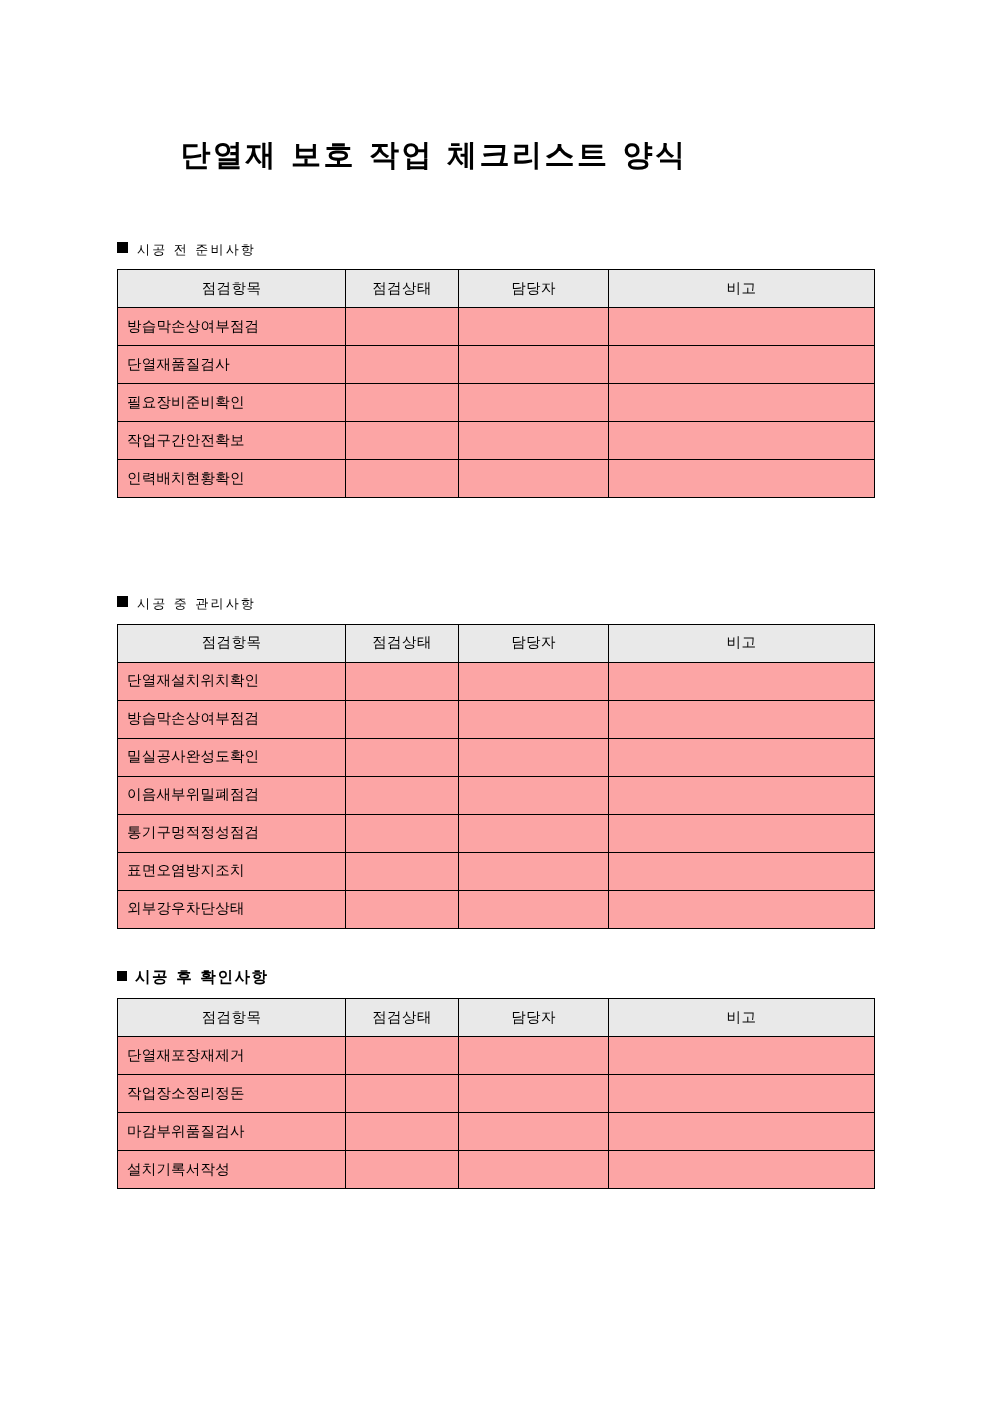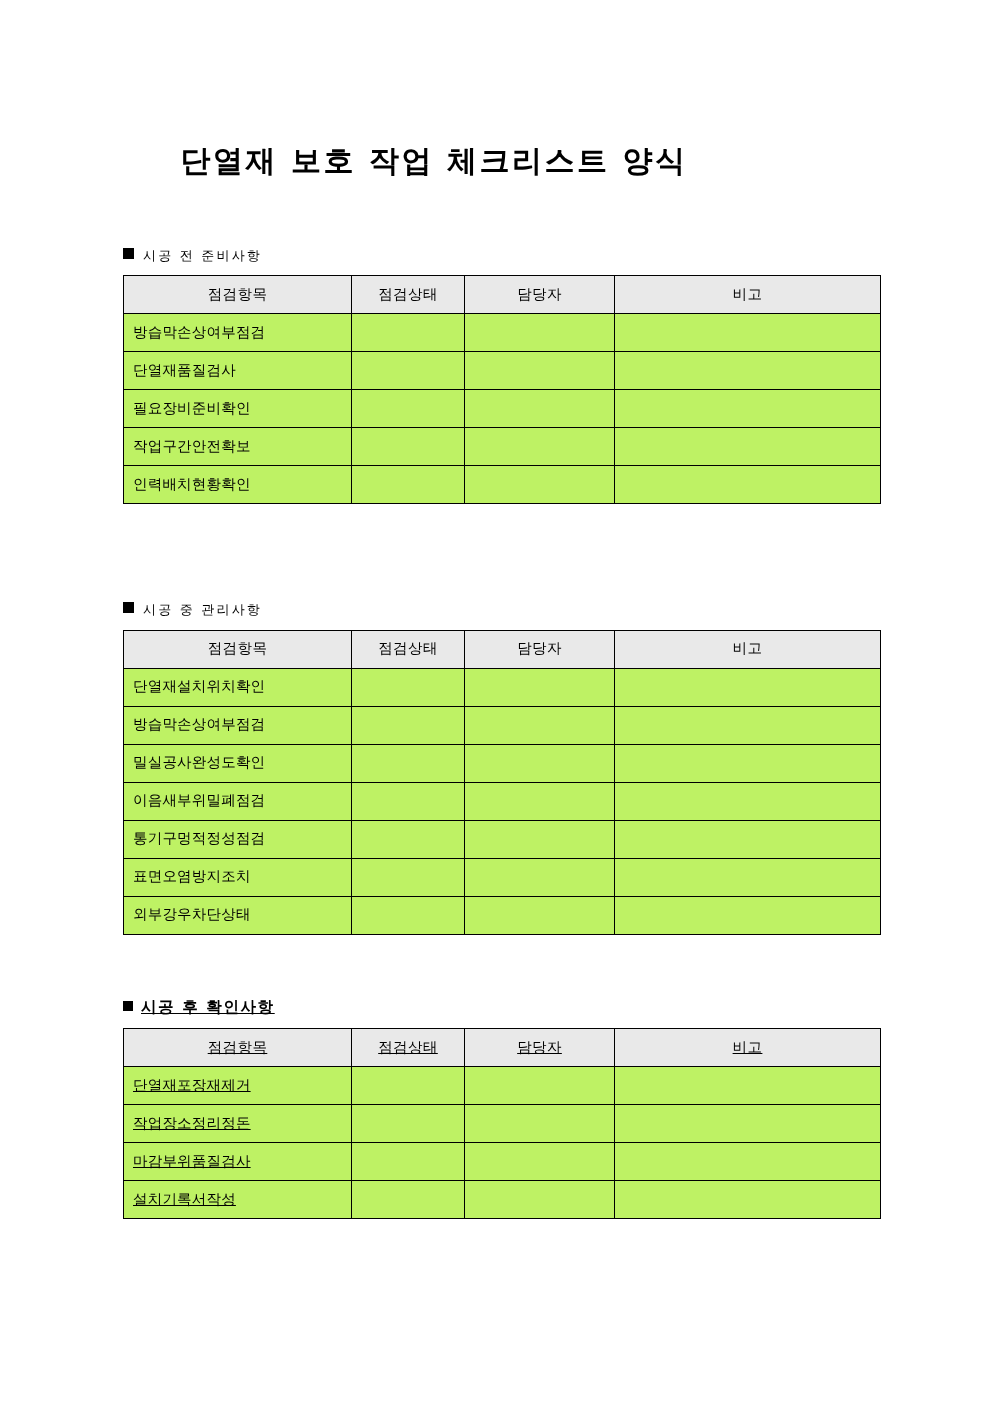--- a/index.html
+++ b/index.html
@@ -15,21 +15,21 @@
     color: #000000;
     -webkit-font-smoothing: antialiased;
     position: relative;
     overflow: hidden;
   }
 
   .page {
     width: 868px;
     height: 1403px;
     box-sizing: border-box;
-    padding: 6px;
+    padding: 0;
     position: relative;
   }
 
   
   .doc-title {
     text-align: center;
     font-size: 30px;
     font-weight: bold;
     letter-spacing: 2.5px;
     margin: 0;
@@ -38,21 +38,21 @@
     color: #000;
   }
 
   
   .section {
     padding-left: 117px;
     padding-right: 118px;
   }
   .section-1 { margin-top: 68px; }
   .section-2 { margin-top: 98px; }
-  .section-3 { margin-top: 63px; text-decoration: underline; }
+  .section-3 { margin-top: 39px; }
 
   .section-heading {
     font-size: 13px;
     font-weight: normal;
     letter-spacing: 2.2px;
     margin: 0 0 12px 0;
     line-height: 1.2;
     white-space: nowrap;
   }
   .section-heading .bullet {
@@ -72,21 +72,21 @@
     width: 10px;
     height: 10px;
     margin-right: 8px;
   }
 
   
   table.checklist {
     border-collapse: collapse;
     width: 757px;
     table-layout: fixed;
-    background: #bef264;
+    background: #fca5a5;
   }
   table.checklist th,
   table.checklist td {
     border: 1px solid #000000;
     height: 38px;
     box-sizing: border-box;
     font-size: 14.5px;
     font-weight: normal;
     padding: 0;
     line-height: 1.2;

